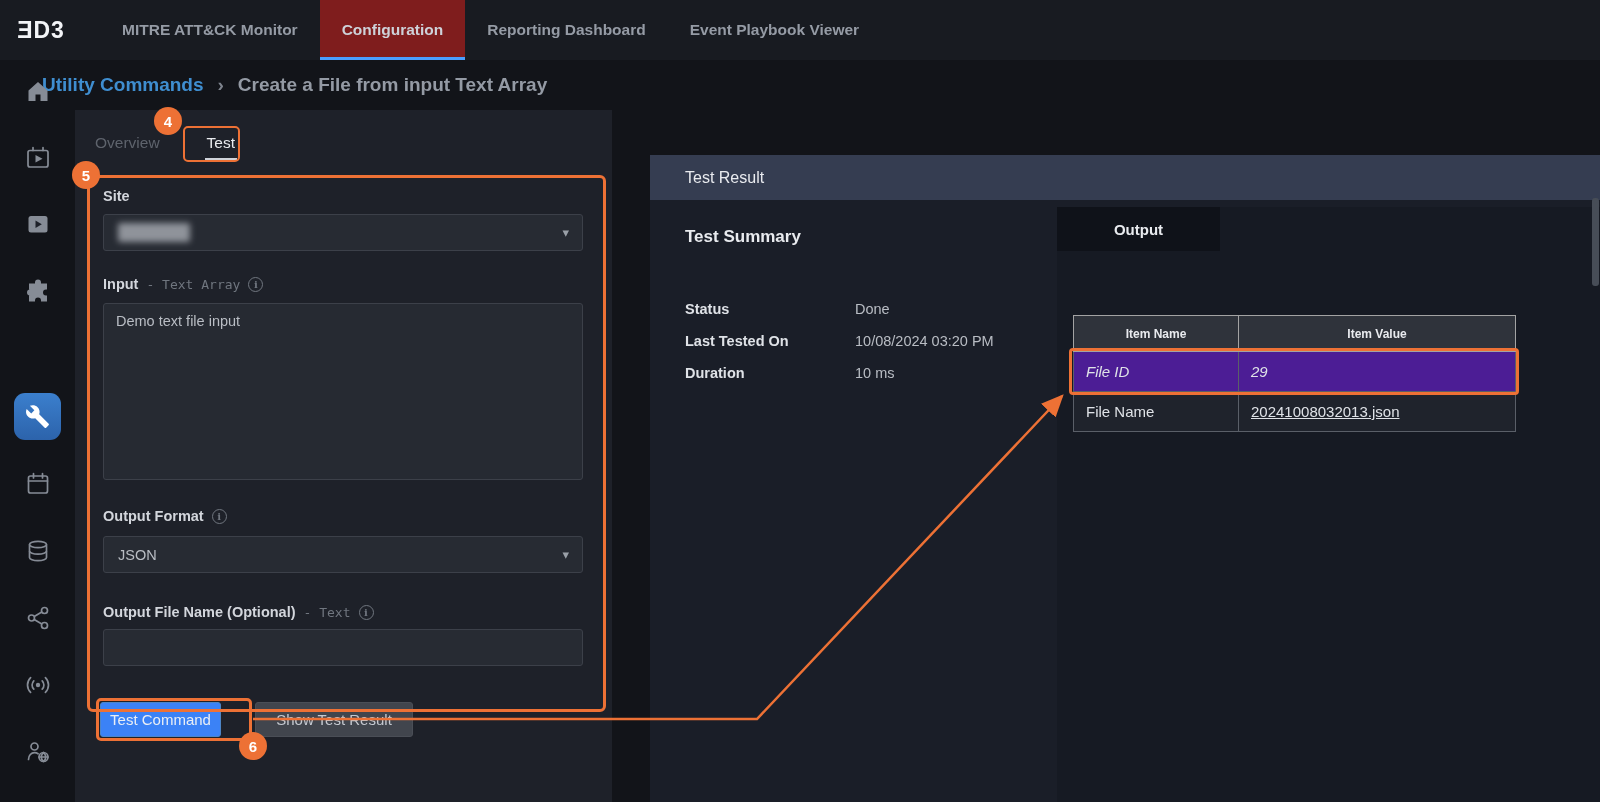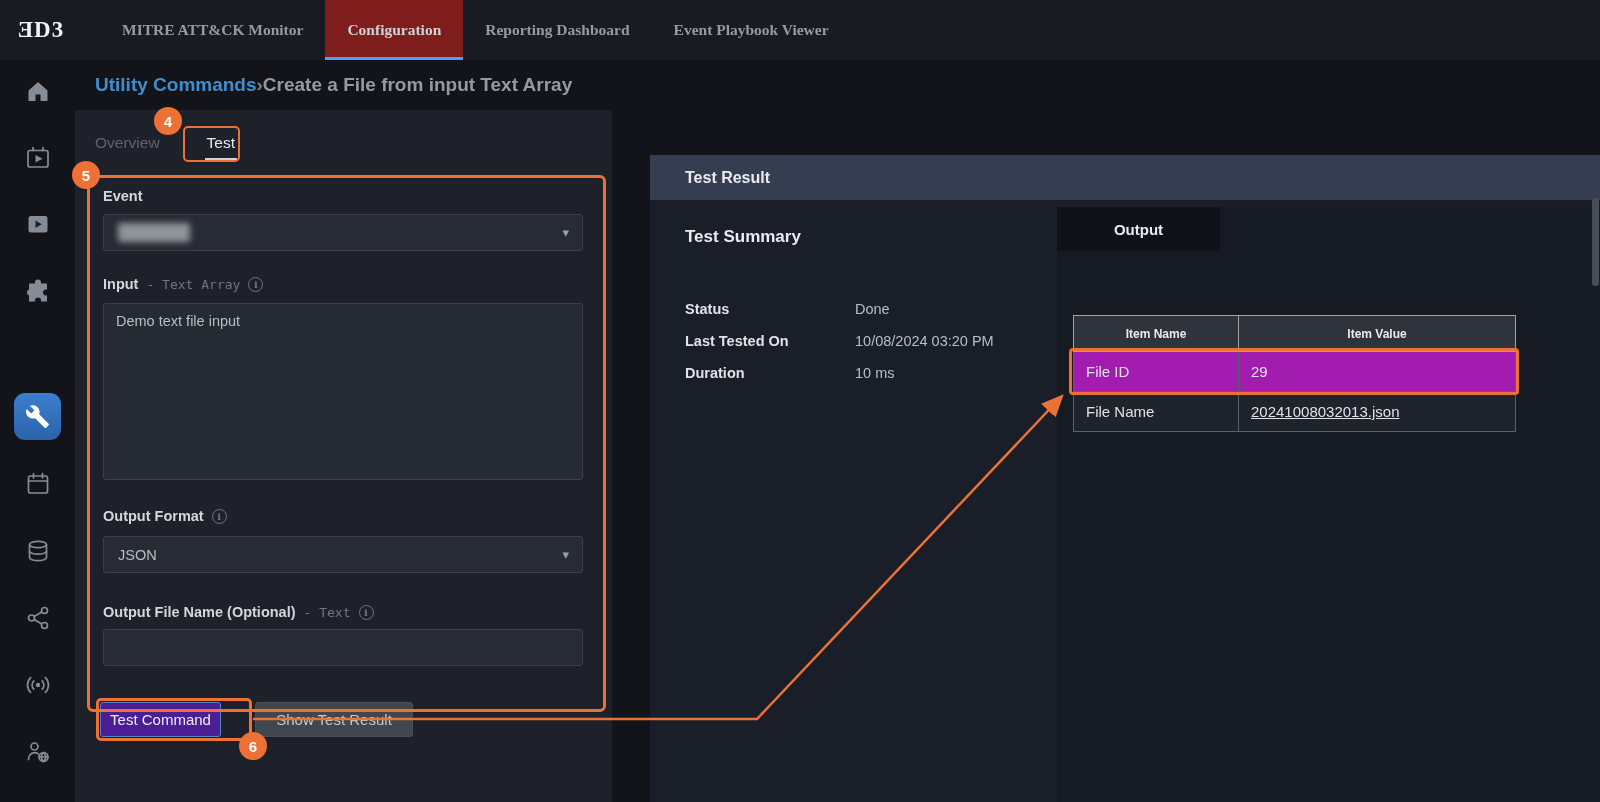--- a/index.html
+++ b/index.html
@@ -2,31 +2,31 @@
 <html><head>
 <meta charset="utf-8">
 <style>
   * { margin:0; padding:0; box-sizing:border-box; }
   html,body { width:1600px; height:802px; background:#101218; overflow:hidden;
               font-family:"Liberation Sans","DejaVu Sans",sans-serif; }
   .page { position:relative; width:1600px; height:802px; background:#121419; }
 
   
   .topnav { position:absolute; top:0; left:0; width:1600px; height:60px; background:#181b21;
-            display:flex; align-items:stretch; z-index:5;font-family:Liberation Serif, serif; }
+            display:flex; align-items:stretch; z-index:5; }
   .logo { width:82px; display:flex; align-items:center; justify-content:center; color:#f2f4f7;
           font-size:23px; font-weight:bold; letter-spacing:1px; }
   .nav-items { display:flex; margin-left:18px; }
   .nav-item { display:flex; align-items:center; padding:0 22px; color:#959ba5; font-size:15.5px;
               font-weight:600; cursor:pointer; white-space:nowrap; }
   .nav-item.active { background:#7f1d1d; color:#ced2d9; border-bottom:3px solid #4a9eff; padding-top:3px; }
 
   
   .breadcrumb { position:absolute; top:60px; left:0; width:1537px; height:50px; display:flex;
-                align-items:center; padding-left:95px; }
+                align-items:center; padding-left:42px; gap:14px; }
   .bc-parent { color:#3f8ed0; font-size:19px; font-weight:700; cursor:pointer; }
   .bc-sep { color:#7e848e; font-size:19px; font-weight:700; }
   .bc-current { color:#949aa4; font-size:19px; font-weight:700; }
 
   
   .sidebar { position:absolute; top:60px; left:0; width:75px; height:742px; }
   .side-icon { position:absolute; left:22px; width:31px; height:31px; display:flex;
                align-items:center; justify-content:center; cursor:pointer; }
   .side-icon svg { width:28px; height:28px; }
   .side-active-box { position:absolute; left:14px; width:47px; height:47px; border-radius:11px;
@@ -53,47 +53,47 @@
   .select .chev { position:absolute; right:13px; color:#9aa0a8; font-size:13px; }
   .redacted { width:72px; height:19px; background:#a2a6ad; border-radius:2px; filter:blur(3px); opacity:.85; }
   .f-textarea { position:absolute; left:28px; top:193px; width:480px; height:177px; background:#262a32;
                 border:1px solid #3c4049; border-radius:3px; color:#b9bdc4; font-size:14.5px;
                 font-family:"Liberation Sans","DejaVu Sans",sans-serif; padding:9px 12px; resize:none; outline:none; }
   .f-input { position:absolute; left:28px; top:519px; width:480px; height:37px; background:#272b33;
              border:1px solid #3c4049; border-radius:3px; color:#b9bdc4; font-size:14.5px;
              padding:0 12px; outline:none; }
   .btn { position:absolute; top:592px; height:35px; border-radius:3px; font-size:15px;
          display:flex; align-items:center; justify-content:center; cursor:pointer; }
-  .btn-test { left:25px; width:121px; background:#4c1d95; border:1px solid #4d85c6; color:#e9eef5; }
+  .btn-test { left:25px; width:121px; background:#3b82f6; border:1px solid #4d85c6; color:#e9eef5; }
   .btn-show { left:180px; width:158px; background:#41454d; border:1px solid #4a4e56; color:#c6cad1; }
 
   
   .right-panel { position:absolute; left:650px; top:155px; width:950px; height:647px; background:#1a1e28; }
   .rp-header { height:45px; background:#353d51; display:flex; align-items:center; padding-left:35px;
-               color:#e9ebef; font-weight:700; font-size:16px; }
+               color:#e9ebef; font-weight:400; font-size:16px; }
   .rp-summary-title { position:absolute; left:35px; top:72px; color:#e9ebef; font-weight:700; font-size:17px; }
   .rp-rows { position:absolute; left:35px; top:146px; }
   .rp-row { display:flex; height:32px; align-items:flex-start; font-size:14.5px; }
   .rp-row .lab { width:170px; color:#dfe2e7; font-weight:700; }
   .rp-row .val { color:#b9bdc4; }
 
   .output-region { position:absolute; left:407px; top:52px; width:543px; height:595px; background:#161a23; }
   .output-tab { position:absolute; left:0; top:0; width:163px; height:44px; background:#0f1219;
                 display:flex; align-items:center; justify-content:center; color:#e9ebef;
                 font-weight:700; font-size:15px; cursor:pointer; }
   .sub-tabs { position:absolute; left:28px; top:58px; display:flex; gap:24px; font-size:15.5px; }
   .sub-tab { color:#8a9099; cursor:pointer; padding-bottom:8px; }
   .sub-tab.active { color:#e9ebef; border-bottom:3px solid #4a9eff; }
 
   .result-table { position:absolute; left:16px; top:108px; border-collapse:collapse; }
   .result-table th { width:165px; height:36px; background:#2f333b; color:#e9ebef; font-size:12px;
                      font-weight:700; text-align:center; border:1px solid #a3a3a3; }
   .result-table th.val-col { width:277px; }
   .result-table td { height:40px; padding:0 12px; font-size:15px; color:#dfe2e7; border:1px solid #5a5f68; }
-  .result-table tr.r1 td { background:#a21caf; }
+  .result-table tr.r1 td { background:#4c1d95;font-style:italic; }
   .result-table tr.r2 td { background:#1f232c; }
   .file-link { text-decoration:underline; color:#dfe2e7; cursor:pointer; }
 
   .scroll-thumb { position:absolute; left:1592px; top:198px; width:7px; height:88px;
                   background:#474d57; border-radius:3px; }
 
   
   .ann-rect { position:absolute; border:3px solid #ed7135; border-radius:6px; pointer-events:none; z-index:25; }
   #ann-test-tab { left:183px; top:126px; width:57px; height:36px; border-width:2.5px; border-radius:5px; }
   #ann-form { left:87px; top:175px; width:519px; height:537px; }
@@ -195,21 +195,21 @@
 
   </aside>
 
   <section class="left-panel">
     <div class="lp-tabs">
       <span class="lp-tab-overview">Overview</span>
       <span class="lp-tab-test">Test</span>
     </div>
 
     <div class="f-label" style="top:78px">
-      <span>Event</span>
+      <span>Site</span>
     </div>
     <div class="select" style="top:104px">
       <div class="redacted"></div>
       <span class="chev">▾</span>
     </div>
 
     <div class="f-label" style="top:166px">
       <span>Input</span>
       <span class="hint">- Text Array</span>
       <span class="info-icon">i</span>

